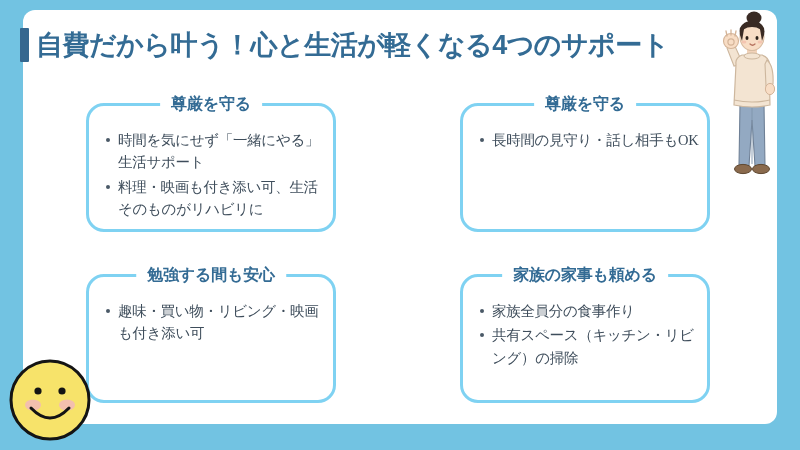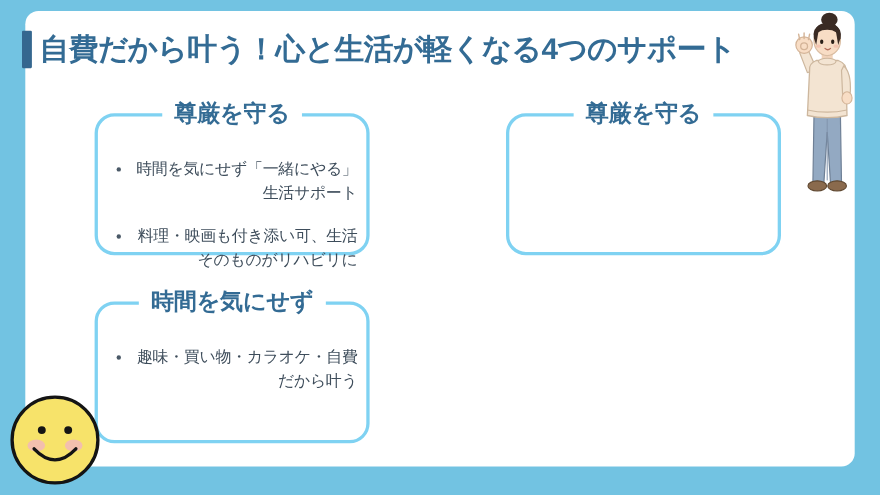--- a/index.html
+++ b/index.html
@@ -12,21 +12,20 @@
     overflow: hidden;
     background: #72c3e2;
     font-family: "Liberation Sans", "DejaVu Sans", sans-serif;
   }
 
   .slide {
     position: relative;
     width: 800px;
     height: 450px;
     background: #72c3e2;
-    text-align: right;
   }
 
   
   .panel {
     position: absolute;
     left: 23px;
     top: 10px;
     width: 754px;
     height: 414px;
     background: #ffffff;
@@ -73,21 +72,21 @@
   .card.c4 { left: 460px; top: 274px; width: 250px; height: 129px; }
 
   
   .card-heading {
     position: absolute;
     top: -15px;
     left: 50%;
     transform: translateX(-50%);
     background: #ffffff;
     padding: 0 11px;
-    font-size: 21px;
+    font-size: 16px;
     font-weight: 700;
     color: #336b94;
     white-space: nowrap;
     line-height: 26px;
     letter-spacing: -0.2px;
   }
 
   .card-list {
     position: absolute;
     left: 11px;
@@ -95,21 +94,21 @@
     top: 21px;
     margin: 0;
     padding: 0 0 0 18px;
     list-style: none;
     color: #3e4d5b;
     font-size: 14.5px;
     line-height: 1.55;
   }
   .card-list li {
     position: relative;
-    margin: 16px 0 1px 0;
+    margin: 2px 0 1px 0;
     letter-spacing: -0.3px;
     font-family: Liberation Serif, serif;
   }
   .card-list li::before {
     content: "";
     position: absolute;
     left: -12px;
     top: 9px;
     width: 4px;
     height: 4px;
@@ -151,30 +150,38 @@
     <div class="card-heading">尊厳を守る</div>
     <ul class="card-list">
       <li>時間を気にせず「一緒にやる」生活サポート</li>
       <li>料理・映画も付き添い可、生活そのものがリハビリに</li>
     </ul>
   </div>
 
   <div class="card c2">
     <div class="card-heading">尊厳を守る</div>
     <ul class="card-list">
+      <li>長時間の見守り・話し相手もOK</li>
     </ul>
   </div>
 
   <div class="card c3">
-    <div class="card-heading">時間を気にせず</div>
-    <ul class="card-list">
-      <li>趣味・買い物・カラオケ・自費だから叶う</li>
-    </ul>
-  </div>
-
+    <div class="card-heading">勉強する間も安心</div>
+    <ul class="card-list">
+      <li>趣味・買い物・リビング・映画も付き添い可</li>
+    </ul>
+  </div>
+
+  <div class="card c4">
+    <div class="card-heading">家族の家事も頼める</div>
+    <ul class="card-list">
+      <li>家族全員分の食事作り</li>
+      <li>共有スペース（キッチン・リビング）の掃除</li>
+    </ul>
+  </div>
 
   <svg class="smiley" viewBox="0 0 84 84">
     <circle cx="42" cy="42" r="39" fill="#f7e36a" stroke="#141414" stroke-width="3"></circle>
     <ellipse cx="25" cy="47" rx="8" ry="5.5" fill="#f3bfae"></ellipse>
     <ellipse cx="59" cy="47" rx="8" ry="5.5" fill="#f3bfae"></ellipse>
     <circle cx="30" cy="33" r="3.6" fill="#141414"></circle>
     <circle cx="54" cy="33" r="3.6" fill="#141414"></circle>
     <path d="M23 50 Q42 70 61 50" fill="none" stroke="#141414" stroke-width="3" stroke-linecap="round"></path>
   </svg>
 

